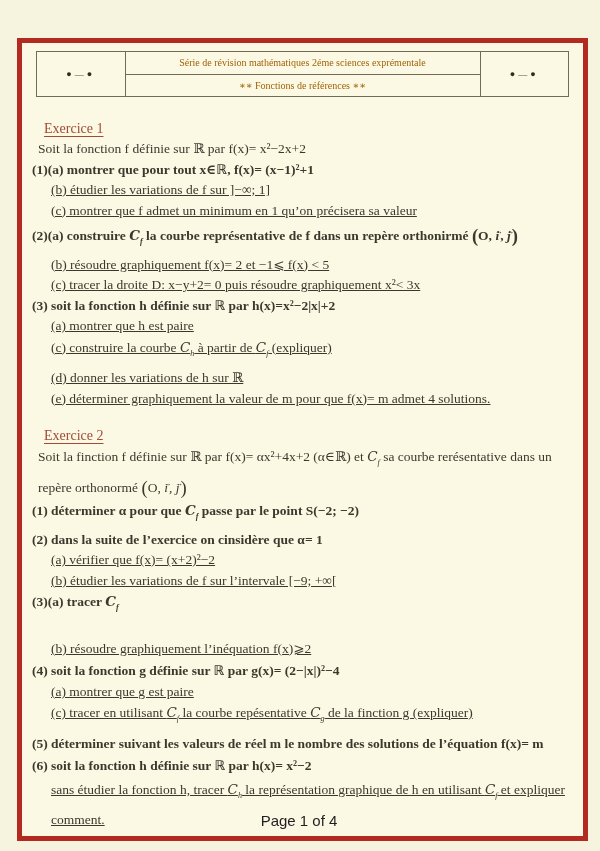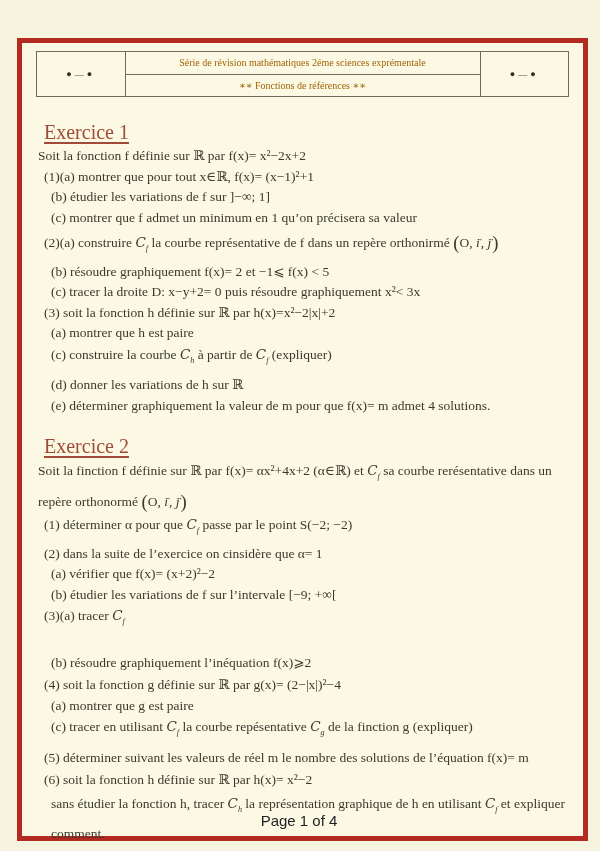--- a/index.html
+++ b/index.html
@@ -26,27 +26,27 @@
   .title-row, .subtitle-row {
     flex:1; display:flex; align-items:center; justify-content:center;
     color:#a16207; font-size:10px; white-space:nowrap;
   }
   .title-row { border-bottom:1px solid #6f6b57; }
   
   .content { margin-top:24px; padding:0 10px 0 5px; font-size:13.5px; color:#3b392e; }
   .exercise { margin:0; }
   .exercise + .exercise { margin-top:19px; }
   .ex-heading {
-    margin:0 0 2px 17px; color:#a14b36; font-size:20px;
+    margin:0 0 2px 17px; color:#a14b36; font-size:14px;
     text-decoration:underline; text-underline-offset:3px;
   }
   .line { line-height:20.5px; white-space:nowrap; }
-  .indent-0 { margin-left:17px; }
+  .indent-0 { margin-left:5px;font-weight:bold; }
   .indent-1 { margin-left:11px; }
-  .indent-2 { margin-left:24px; }
+  .indent-2 { margin-left:24px;text-decoration:underline; }
   
   .p-script { font-style:italic; font-family:"DejaVu Serif",serif; }
   .p-sub { font-size:0.6em; vertical-align:-0.5em; font-style:italic; }
   .p-big { font-size:1.38em; vertical-align:-0.1em; line-height:0; }
   .p-vec { position:relative; font-style:italic; margin-right:1px; }
   .p-vec::after {
     content:"→"; position:absolute; left:-1px; top:-0.72em;
     font-size:0.6em; font-style:normal; letter-spacing:0;
   }
   

